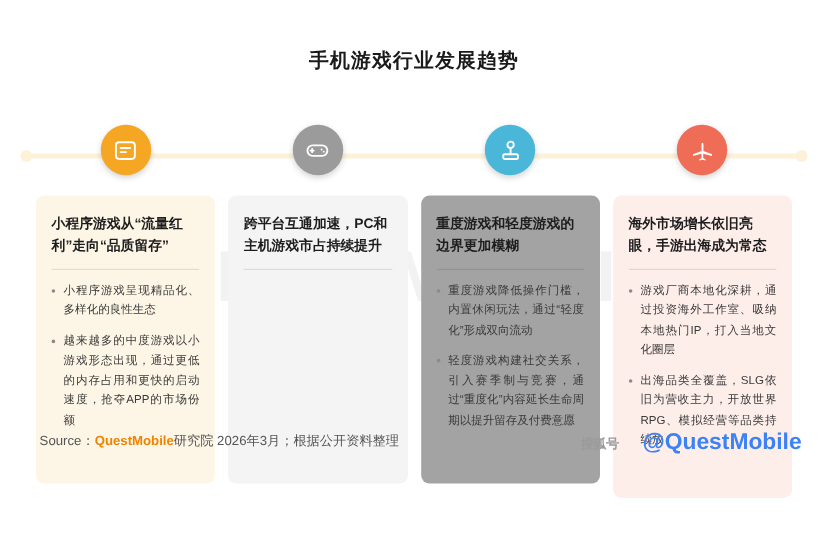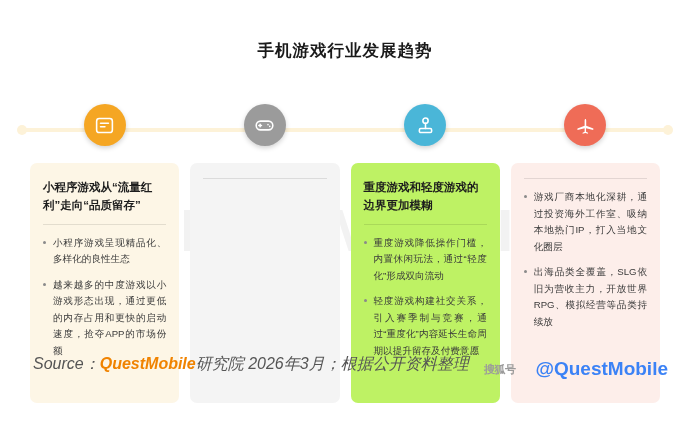--- a/index.html
+++ b/index.html
@@ -119,24 +119,23 @@
     position: absolute;
     left: 0; top: 6px;
     width: 3px; height: 3px;
     border-radius: 50%;
     background: #8a8a8a;
   }
   .footer {
     position: absolute;
     left: 33px;
     bottom: 27px;
-    font-size: 16px;
+    font-size: 11px;
     color: #555;
     z-index: 3;
-    font-style: italic;
   }
   .footer .src-label { color: #555; }
   .footer .qm { color: #f08300; font-weight: bold; }
   .brand {
     position: absolute;
     right: 22px;
     bottom: 22px;
     display: flex;
     align-items: center;
     gap: 20px;
@@ -188,49 +187,51 @@
     </div>
 
     <div class="col">
       <div class="circle" style="background:#9b9b9b">
         <svg viewBox="0 0 24 24" fill="none" stroke="#fff" stroke-width="1.8" stroke-linecap="round" stroke-linejoin="round">
           <rect x="2.5" y="7" width="19" height="10" rx="5"></rect>
           <path d="M7 10.5v3M5.5 12h3M16 11h.01M18 13h.01"></path>
         </svg>
       </div>
       <div class="card" style="background:#f4f4f4">
+        <h3>跨平台互通加速，PC和主机游戏市占持续提升</h3>
         <div class="divider"></div>
       </div>
     </div>
 
     <div class="col">
       <div class="circle" style="background:#4ab6d8">
         <svg viewBox="0 0 24 24" fill="none" stroke="#fff" stroke-width="1.8" stroke-linecap="round" stroke-linejoin="round">
           <circle cx="12" cy="6.5" r="3"></circle>
           <path d="M12 9.5v6"></path>
           <rect x="5" y="15.5" width="14" height="4.5" rx="1.5"></rect>
         </svg>
       </div>
-      <div class="card" style="background:#bef264">
+      <div class="card" style="background:#a3a3a3">
         <h3>重度游戏和轻度游戏的边界更加模糊</h3>
         <div class="divider"></div>
         <ul>
           <li>重度游戏降低操作门槛，内置休闲玩法，通过“轻度化”形成双向流动</li>
           <li>轻度游戏构建社交关系，引入赛季制与竞赛，通过“重度化”内容延长生命周期以提升留存及付费意愿</li>
         </ul>
       </div>
     </div>
 
     <div class="col">
       <div class="circle" style="background:#ef6c57">
         <svg viewBox="0 0 24 24" fill="#fff" stroke="none">
           <path d="M21 15.5l-8.2-3.1V6.2c0-.9-.4-1.7-.9-1.7s-.9.8-.9 1.7v6.2L2.8 15.5v1.6l8.2-2.1v4l-2.3 1.4v1.1l3.1-.8 3.1.8v-1.1l-2.3-1.4v-4l8.2 2.1z"></path>
         </svg>
       </div>
       <div class="card" style="background:#fdeeea">
+        <h3>海外市场增长依旧亮眼，手游出海成为常态</h3>
         <div class="divider"></div>
         <ul>
           <li>游戏厂商本地化深耕，通过投资海外工作室、吸纳本地热门IP，打入当地文化圈层</li>
           <li>出海品类全覆盖，SLG依旧为营收主力，开放世界RPG、模拟经营等品类持续放</li>
         </ul>
       </div>
     </div>
 
   </div>
 

